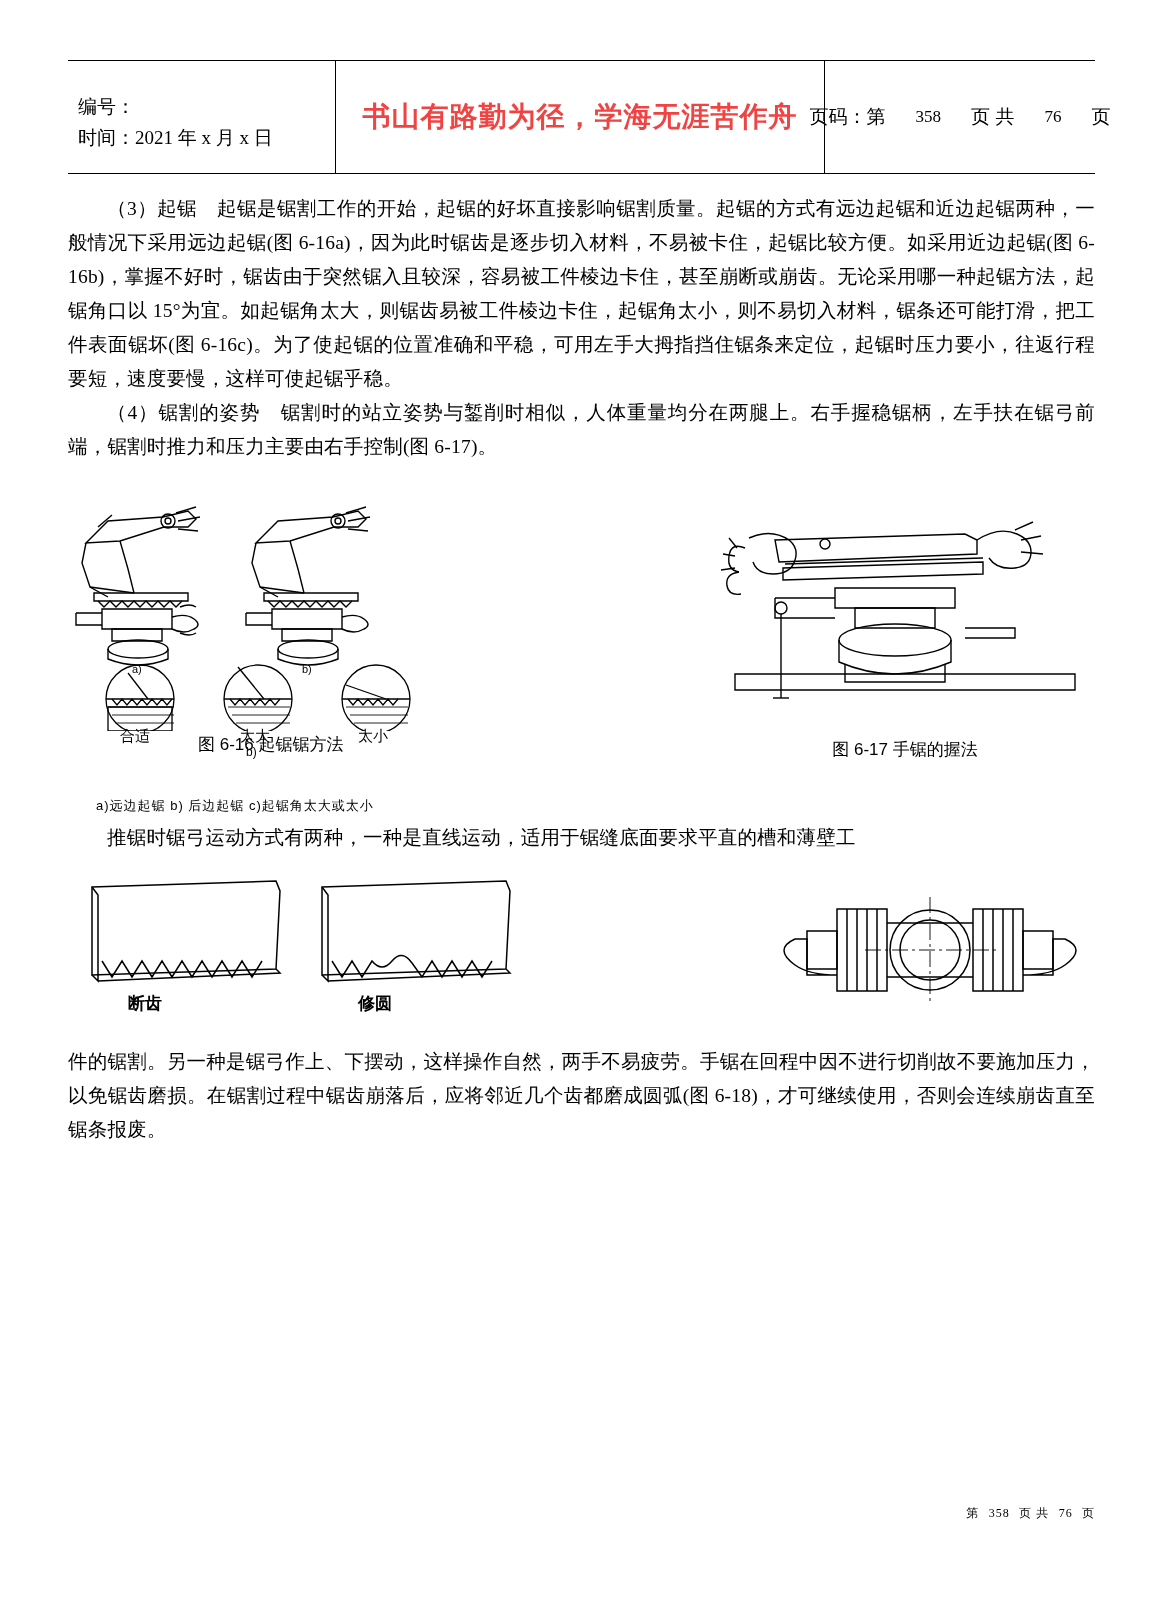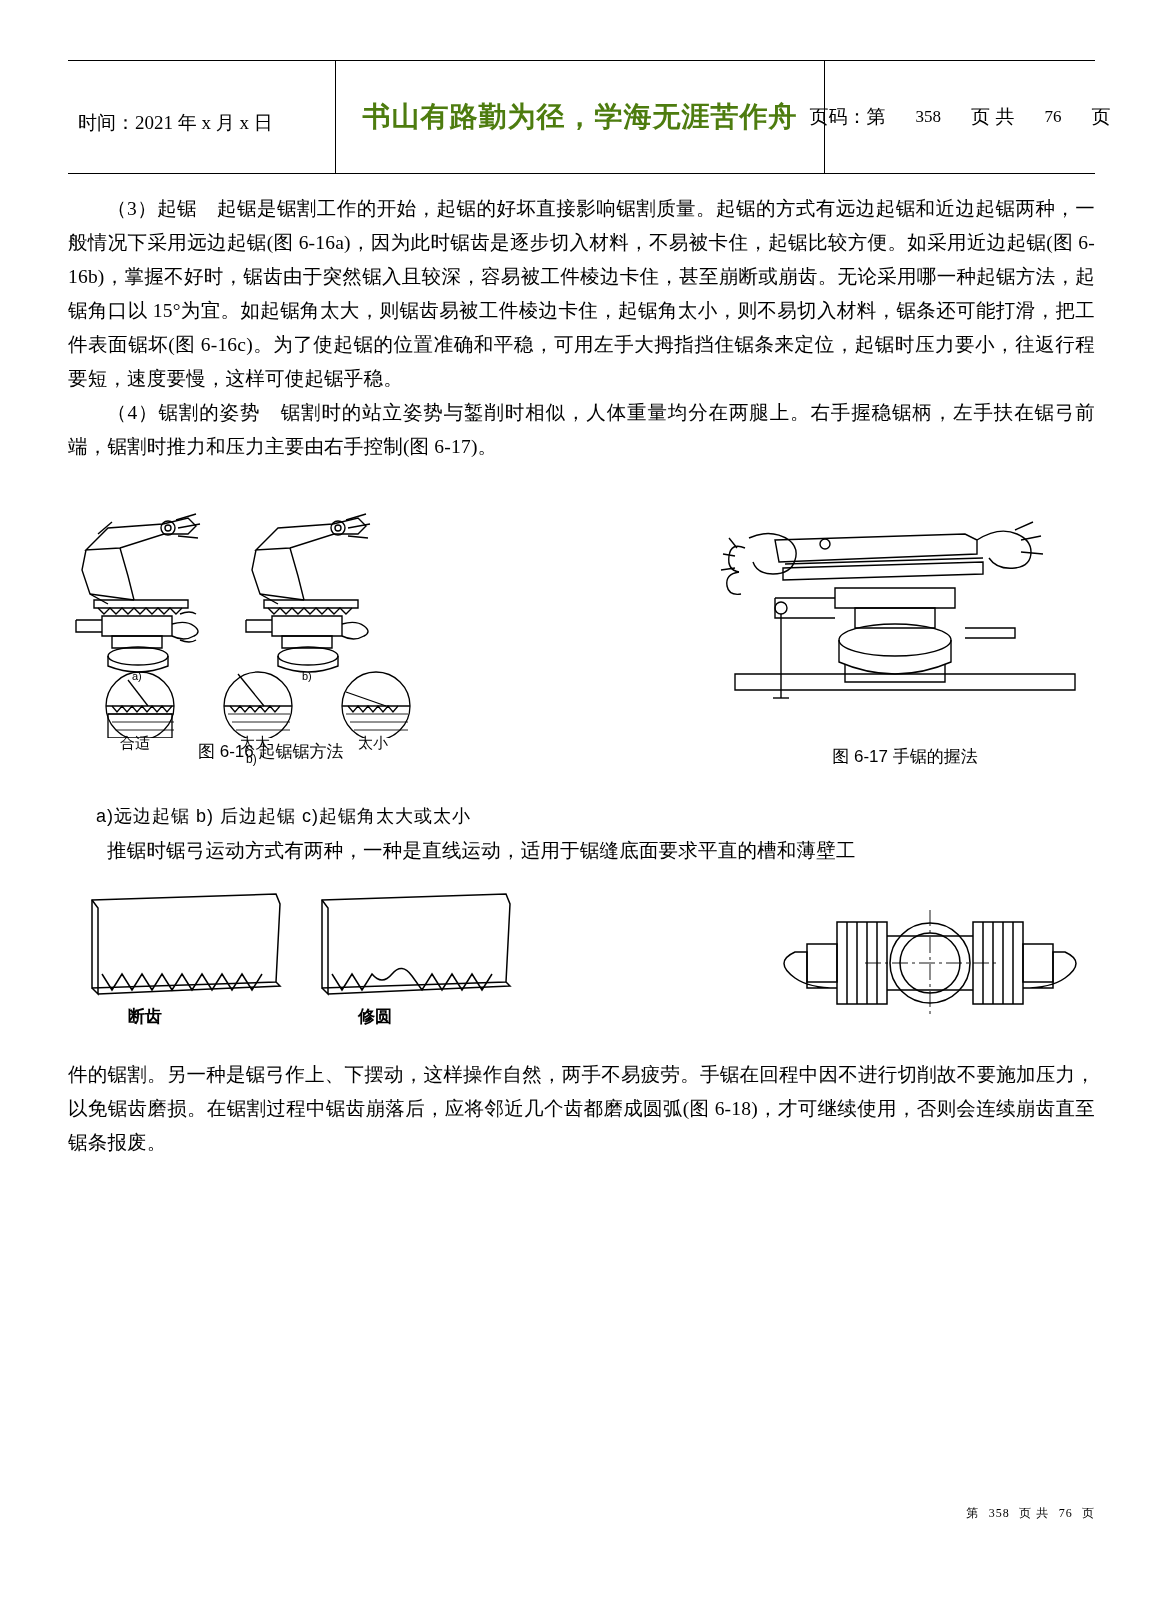--- a/index.html
+++ b/index.html
@@ -52,21 +52,21 @@
     font-family: "Liberation Serif", serif;
   }
   .header-center {
     flex: 1;
     display: flex;
     align-items: center;
     justify-content: center;
     border-right: 1.5px solid #000;
   }
   .header-center .slogan {
-    color: #4d7c0f;
+    color: #ef4444;
     font-size: 28px;
     font-weight: bold;
     letter-spacing: 1px;
     font-family: "Liberation Serif", "DejaVu Serif", serif;
   }
   .header-right {
     width: 270px;
     display: flex;
     align-items: center;
     justify-content: center;
@@ -103,21 +103,21 @@
     justify-content: space-between;
     align-items: flex-end;
   }
   .fig-caption {
     text-align: center;
     font-size: 17px;
     font-family: "Liberation Sans", sans-serif;
     margin-top: 6px;
   }
   .fig-subcaption {
-    font-size: 18px;
+    font-size: 13px;
     font-family: "Liberation Sans", sans-serif;
     margin-top: 10px;
     padding-left: 28px;
     letter-spacing: 1px;
   }
   .caption-row {
     display: flex;
     justify-content: space-between;
     margin-top: 4px;
   }
@@ -136,20 +136,23 @@
 
   svg { display: block; }
 </style>
 </head>
 <body>
 
 <div class="page">
 
   <div class="header">
     <div class="header-left">
+      <div class="line">
+        <span>编号：</span>
+      </div>
       <div class="line">
         <span>时间：</span><span class="num">2021 年 x 月 x 日</span>
       </div>
     </div>
     <div class="header-center">
       <span class="slogan">书山有路勤为径，学海无涯苦作舟</span>
     </div>
     <div class="header-right">
       <span>页码：第</span>
       <span class="num" style="margin:0 4px">358</span>
@@ -264,21 +267,21 @@
             <path d="M130 186 L130 204 L230 204 L230 186"></path>
             <path d="M60 120 L120 120 M60 120 L60 140 L120 140"></path>
             <circle cx="66" cy="130" r="6"></circle>
             <path d="M66 136 L66 220"></path>
             <path d="M58 220 L74 220"></path>
 
             <path d="M20 196 L360 196 L360 212 L20 212 Z"></path>
             <path d="M250 150 L300 150 L300 160 L250 160"></path>
           </g>
         </svg>
-        <div class="fig-caption" style="margin-top:7px">图 6-17  手锯的握法</div>
+        <div class="fig-caption" style="margin-top:0">图 6-17  手锯的握法</div>
       </div>
     </div>
 
     <div style="position:relative;height:26px">
       <div style="position:absolute;left:130px;top:-28px;font-size:17px;font-family:'Liberation Sans',sans-serif;font-weight:normal">图 6-16  起锯锯方法</div>
     </div>
 
     <div class="fig-subcaption">a)远边起锯    b) 后边起锯      c)起锯角太大或太小</div>
   </div>
 

